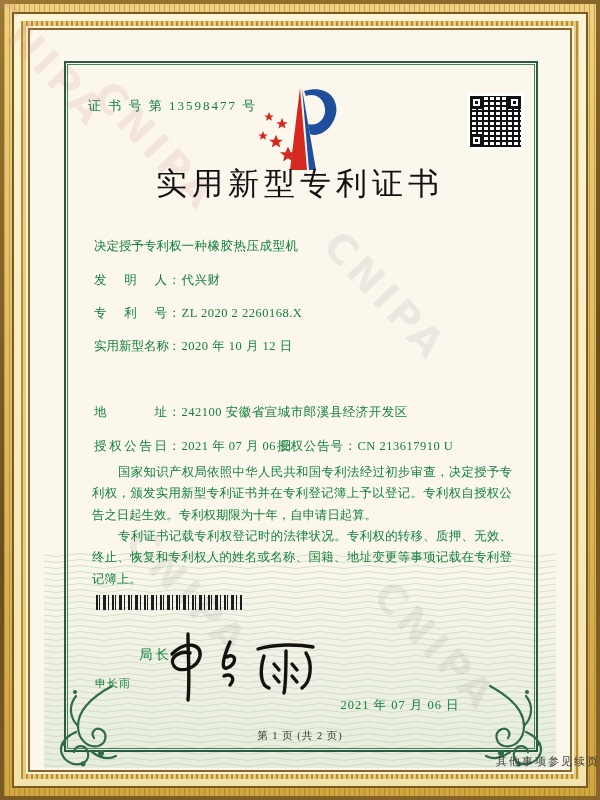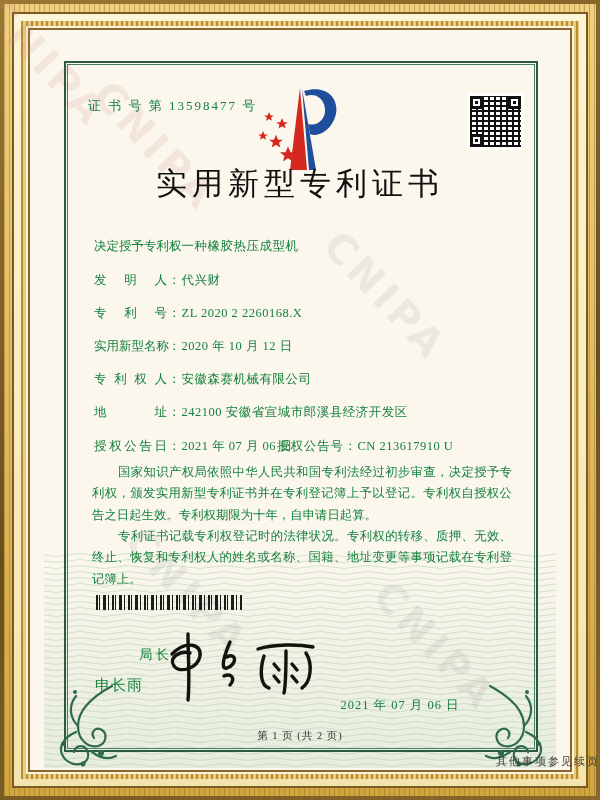--- a/index.html
+++ b/index.html
@@ -37,21 +37,21 @@
   .row{left:94px;font-size:12.5px;white-space:nowrap;}
   .flabel{display:inline-block;width:73px;text-align:justify;text-align-last:justify;}
   .colon{padding:0 1px;}
   .fvalue{letter-spacing:.5px;}
   .grp2{position:absolute;left:183px;top:0;white-space:nowrap;}
   .grp2 .flabel{width:66px;}
   .paras{left:92px;top:462px;width:420px;font-size:12.4px;line-height:1.72;text-align:justify;}
   .paras p{margin:0;text-indent:2.1em;}
   .barcode{left:96px;top:595px;width:147px;height:15px;background:repeating-linear-gradient(90deg,#1c1c1c 0 2px,rgba(0,0,0,0) 2px 3px,#1c1c1c 3px 4px,rgba(0,0,0,0) 4px 7px,#1c1c1c 7px 10px,rgba(0,0,0,0) 10px 12px,#1c1c1c 12px 13px,rgba(0,0,0,0) 13px 16px);}
   .signer-title{left:95px;top:646px;font-size:13.5px;letter-spacing:3px;margin-left:44px;}
-  .signer-name{left:95px;top:676px;font-size:15px;letter-spacing:1px;}
+  .signer-name{left:95px;top:676px;font-size:11px;letter-spacing:1px;}
   .sig-svg{position:absolute;left:158px;top:626px;}
   .issue-date{left:300px;top:697px;width:200px;text-align:center;font-size:12.5px;letter-spacing:1px;}
   .pageinfo{left:0;right:0;top:729px;text-align:center;font-size:10.5px;letter-spacing:1px;color:#333;}
   .contnote{left:0;right:0;top:754px;text-align:right;font-size:11px;letter-spacing:2px;color:#3a3a3a;}
 
   
   .logo{position:absolute;left:254px;top:84px;}
   .qr{position:absolute;left:467px;top:93px;width:57px;height:57px;background:#fff;}
   .qr-noise{position:absolute;inset:3px;background:repeating-linear-gradient(0deg,#111 0 2px,rgba(0,0,0,0) 2px 5px),repeating-linear-gradient(90deg,#111 0 2px,#fff 2px 6px);}
   .fd{position:absolute;width:13px;height:13px;border:3px solid #111;background:#fff;box-sizing:border-box;}
@@ -184,23 +184,20 @@
   </div>
   <div class="abs row" style="top:272px">
     <span class="flabel">发明人</span><span class="colon">：</span><span class="fvalue">代兴财</span>
   </div>
   <div class="abs row" style="top:305px">
     <span class="flabel">专利号</span><span class="colon">：</span><span class="fvalue">ZL 2020 2 2260168.X</span>
   </div>
   <div class="abs row" style="top:338px">
     <span class="flabel">实用新型名称</span><span class="colon">：</span><span class="fvalue">2020 年 10 月 12 日</span>
   </div>
-  <div class="abs row" style="top:371px">
-    <span class="flabel">专利权人</span><span class="colon">：</span><span class="fvalue">安徽森赛机械有限公司</span>
-  </div>
   <div class="abs row" style="top:404px">
     <span class="flabel">地址</span><span class="colon">：</span><span class="fvalue">242100 安徽省宣城市郎溪县经济开发区</span>
   </div>
   <div class="abs row" style="top:438px">
     <span class="flabel">授权公告日</span><span class="colon">：</span><span class="fvalue">2021 年 07 月 06 日</span>
     <span class="grp2">
       <span class="flabel">授权公告号</span><span class="colon">：</span><span class="fvalue">CN 213617910 U</span>
     </span>
   </div>
 

